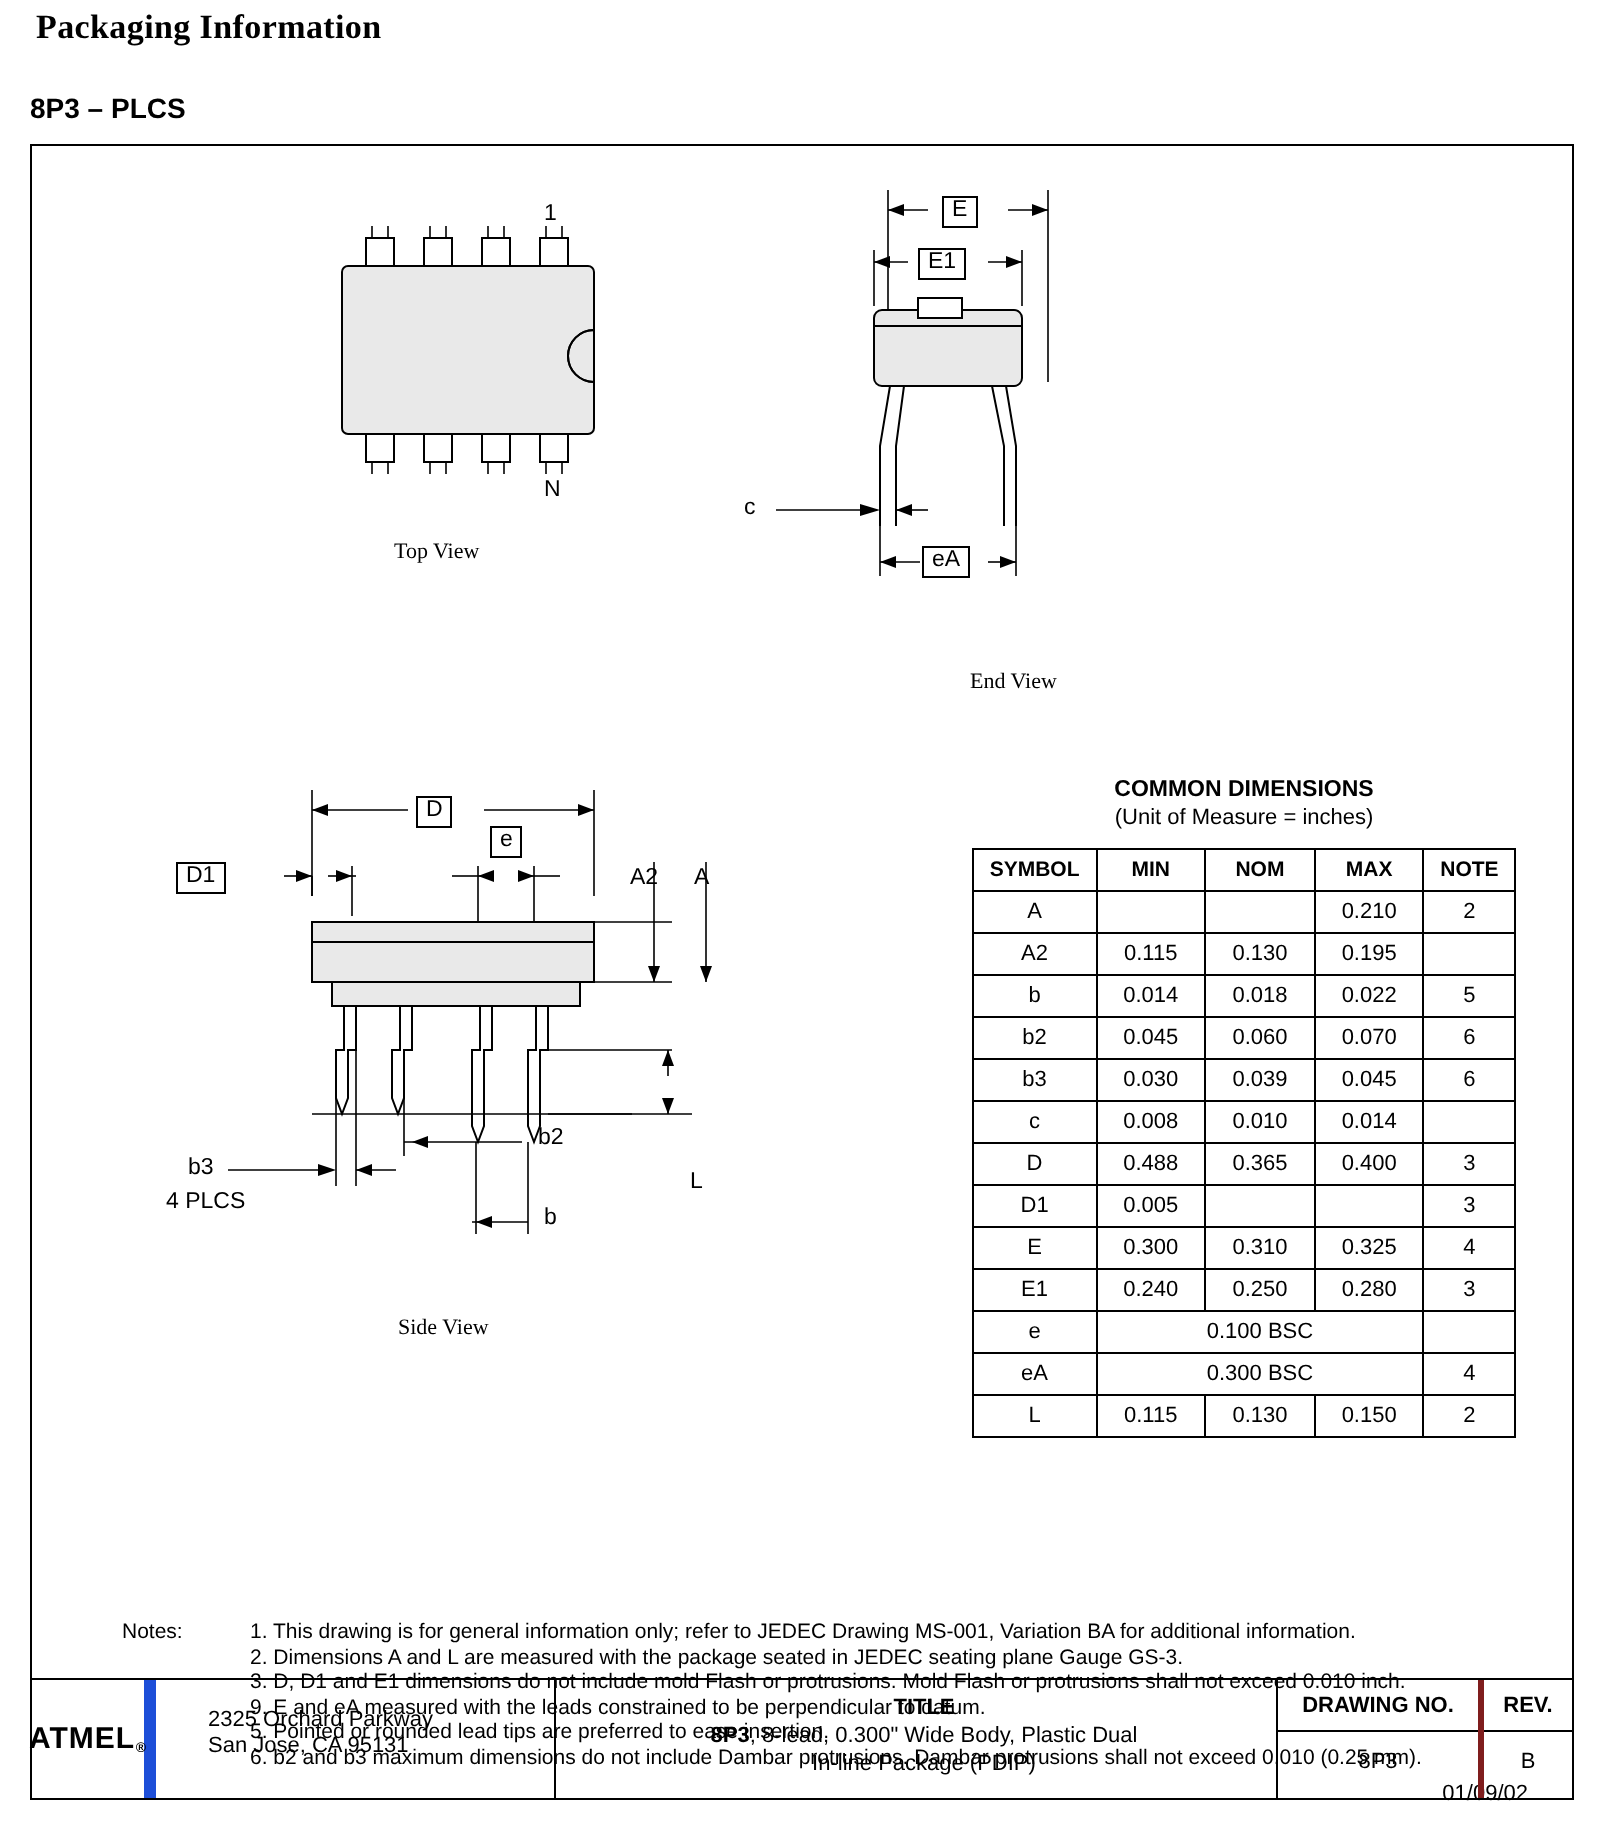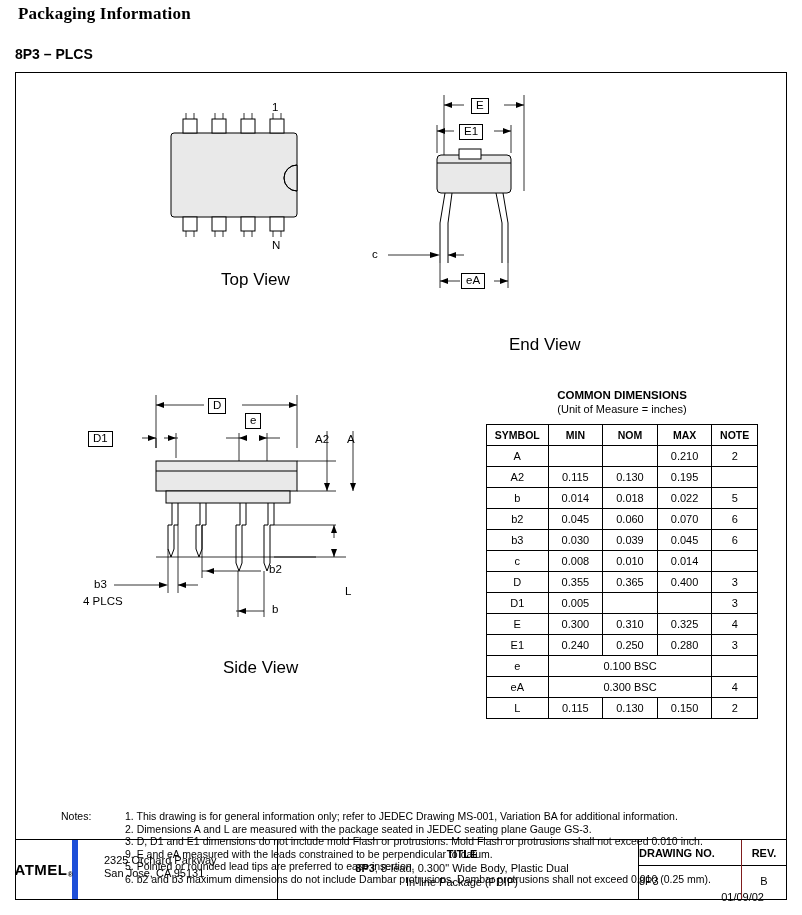--- a/index.html
+++ b/index.html
@@ -48,24 +48,23 @@
   }
   
   .lbl {
     position: absolute;
     font-size: 11.5px;
     font-family: "Liberation Sans", sans-serif;
     white-space: nowrap;
   }
   .viewname {
     position: absolute;
-    font-size: 17px;
-    font-family: Liberation Sans, sans-serif;
+    font-size: 11px;
+    font-family: Liberation Serif, serif;
     white-space: nowrap;
-    margin-left: 24px;
   }
   .boxlbl {
     position: absolute;
     font-size: 11.5px;
     border: 1px solid #000;
     padding: 0px 4px 1px 4px;
     background: #fff;
     line-height: 13px;
     white-space: nowrap;
   }
@@ -191,22 +190,23 @@
     border-right: 1px solid #000;
     box-sizing: border-box;
     padding: 7px 0 0 8px;
     font-size: 11px;
     line-height: 14px;
     text-align: center;
   }
   #tb-title .hd { font-weight: bold; }
   #tb-dwg {
     width: 103px;
-    border-right: 1px solid #7f1d1d;
-    box-sizing: border-box;
+    border-right: 3px solid #7f1d1d;
+    box-sizing: border-box;
+    text-align: center;
     font-size: 11px;
   }
   #tb-rev {
     width: 44px;
     box-sizing: border-box;
     text-align: center;
     font-size: 11px;
   }
   .tb-cell-head {
     font-weight: bold;
@@ -443,21 +443,21 @@
             </tr>
             <tr>
               <td class="sym">c</td>
               <td class="v">0.008</td>
               <td class="v">0.010</td>
               <td class="v">0.014</td>
               <td class="note"></td>
             </tr>
             <tr>
               <td class="sym">D</td>
-              <td class="v">0.355</td>
+              <td class="v">0.488</td>
               <td class="v">0.365</td>
               <td class="v">0.400</td>
               <td class="note">3</td>
             </tr>
             <tr>
               <td class="sym">D1</td>
               <td class="v">0.005</td>
               <td class="v"></td>
               <td class="v"></td>
               <td class="note">3</td>

